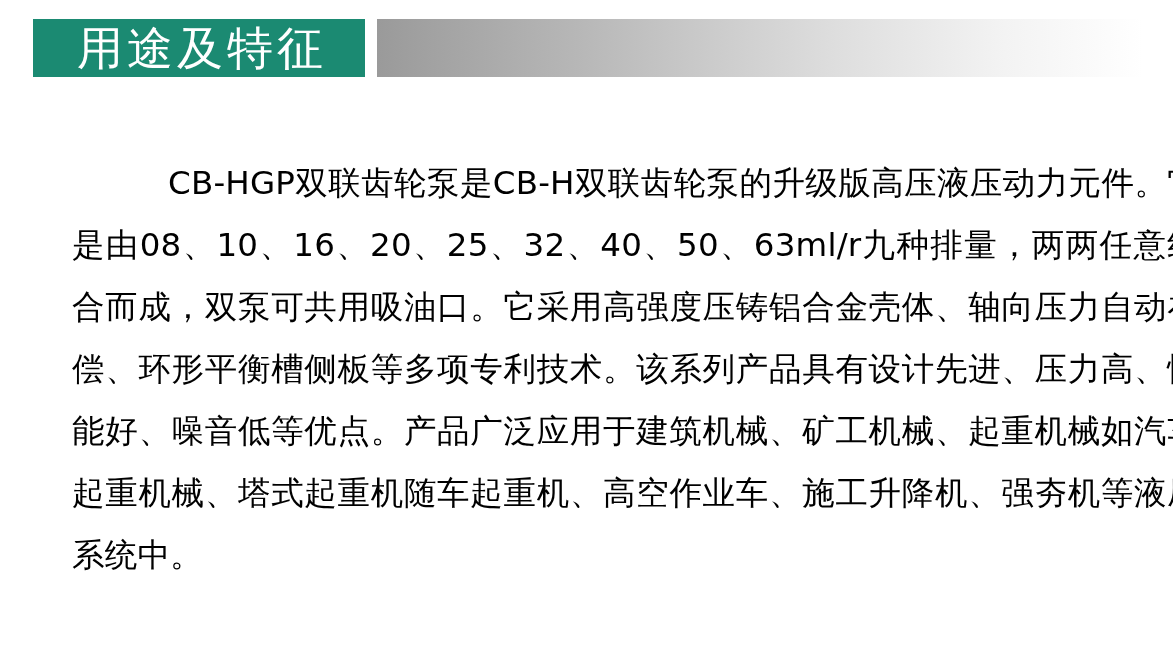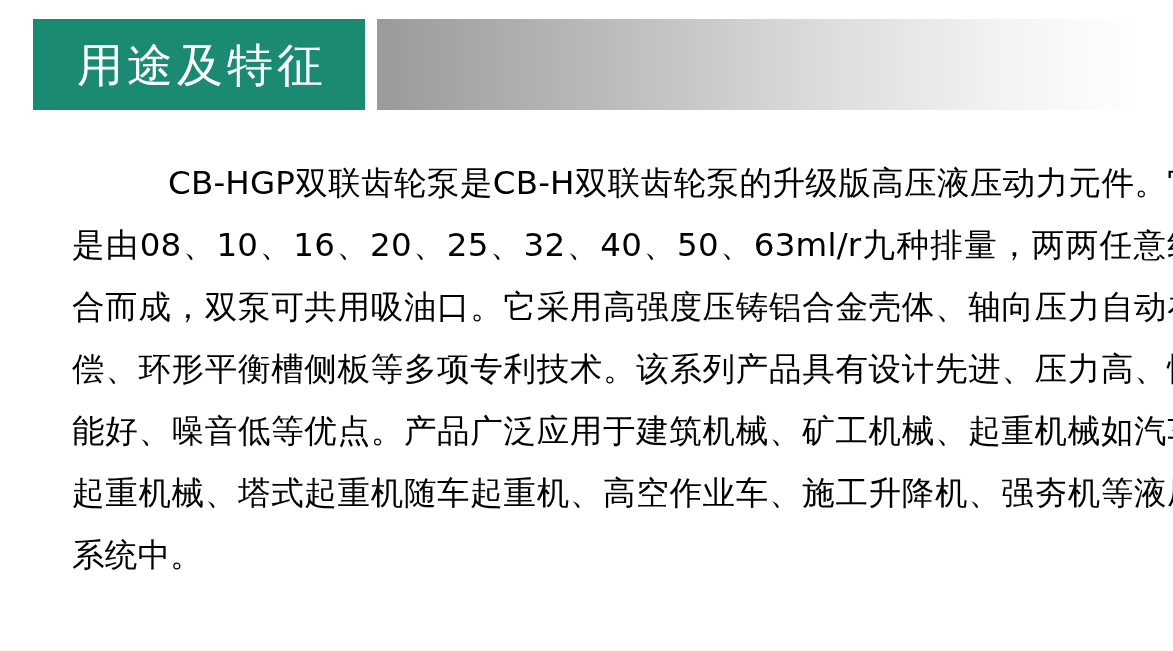--- a/index.html
+++ b/index.html
@@ -18,21 +18,21 @@
     width: 1173px;
     height: 651px;
     background: #ffffff;
   }
   
   .header {
     position: absolute;
     left: 33px;
     top: 19px;
     width: 1110px;
-    height: 91px;
+    height: 58px;
     display: flex;
     align-items: stretch;
     gap: 12px;
   }
   .header-title-box {
     width: 332px;
     background: #1b8a72;
     display: flex;
     align-items: center;
     justify-content: center;

